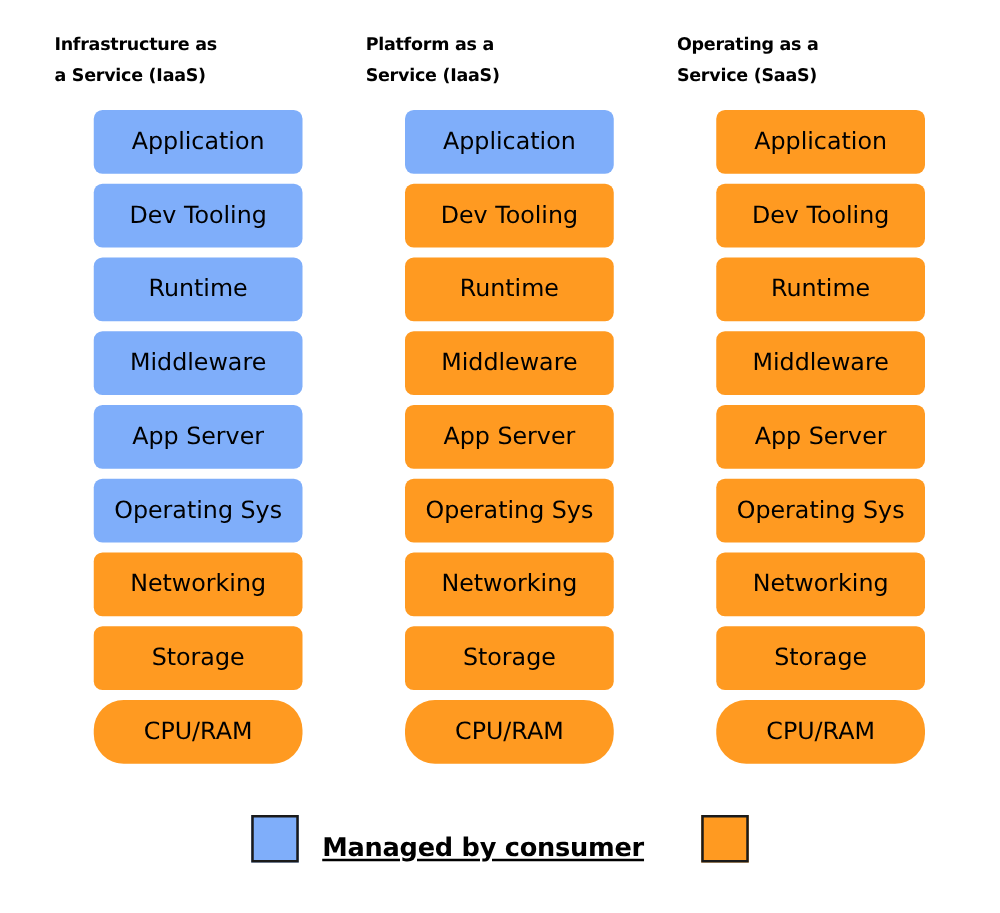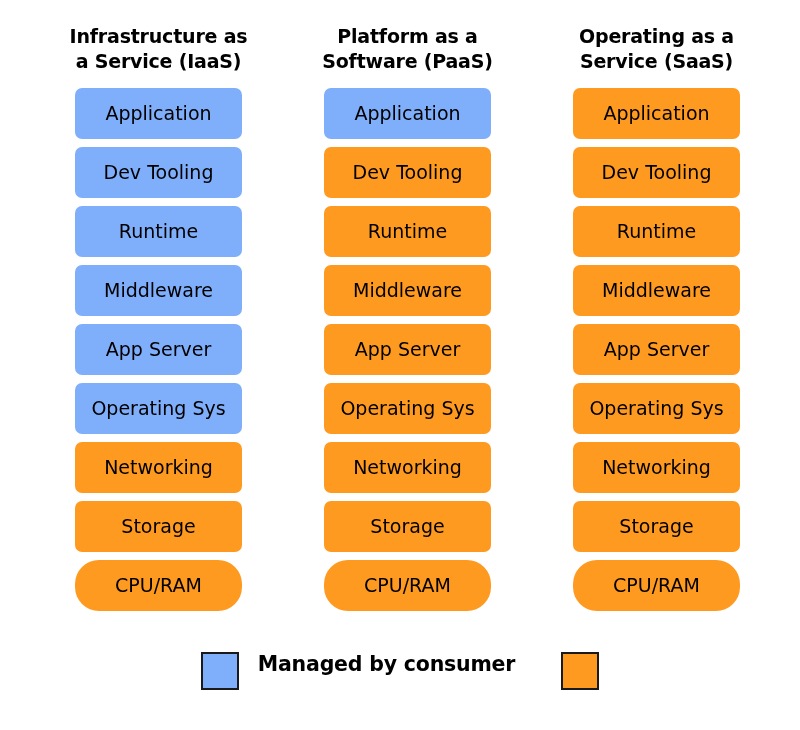--- a/index.html
+++ b/index.html
@@ -39,22 +39,21 @@
   .column {
     width: 249px;
     display: flex;
     flex-direction: column;
     align-items: center;
   }
   .column.col-0 { margin-left: 34px; }
 
   .col-heading {
     width: 230px;
-    text-align: center;
-    font-size: 19px;
+    font-size: 14px;
     font-weight: bold;
     line-height: 25px;
     letter-spacing: -0.2px;
     color: #000000;
     white-space: pre-line;
     margin-bottom: 0;
   }
 
   .stack {
     margin-top: 14px;
@@ -86,21 +85,22 @@
     top: 652px;
     width: 800px;
     display: flex;
     flex-direction: row;
     justify-content: center;
     align-items: center;
   }
   .legend-item {
     display: flex;
     flex-direction: row;
-    align-items: flex-start;
+    align-items: flex-end;
+    text-decoration: underline;
   }
   .legend-item + .legend-item { margin-left: 46px; }
 
   .legend-swatch {
     width: 38px;
     height: 38px;
     border: 2px solid #1a1a1a;
     box-sizing: border-box;
   }
   .legend-label {
@@ -128,21 +128,21 @@
           <div class="layer-box" style="background: rgb(127, 174, 250);">Middleware</div>
           <div class="layer-box" style="background: rgb(127, 174, 250);">App Server</div>
           <div class="layer-box" style="background: rgb(127, 174, 250);">Operating Sys</div>
           <div class="layer-box" style="background: rgb(255, 154, 33);">Networking</div>
           <div class="layer-box" style="background: rgb(255, 154, 33);">Storage</div>
           <div class="layer-box" style="background: rgb(255, 154, 33);">CPU/RAM</div>
         </div>
       </div>
       <div class="column col-1">
         <div class="col-heading">Platform as a
-Software (PaaS)</div>
+Service (IaaS)</div>
         <div class="stack">
           <div class="layer-box" style="background: rgb(127, 174, 250);">Application</div>
           <div class="layer-box" style="background: rgb(255, 154, 33);">Dev Tooling</div>
           <div class="layer-box" style="background: rgb(255, 154, 33);">Runtime</div>
           <div class="layer-box" style="background: rgb(255, 154, 33);">Middleware</div>
           <div class="layer-box" style="background: rgb(255, 154, 33);">App Server</div>
           <div class="layer-box" style="background: rgb(255, 154, 33);">Operating Sys</div>
           <div class="layer-box" style="background: rgb(255, 154, 33);">Networking</div>
           <div class="layer-box" style="background: rgb(255, 154, 33);">Storage</div>
           <div class="layer-box" style="background: rgb(255, 154, 33);">CPU/RAM</div>

